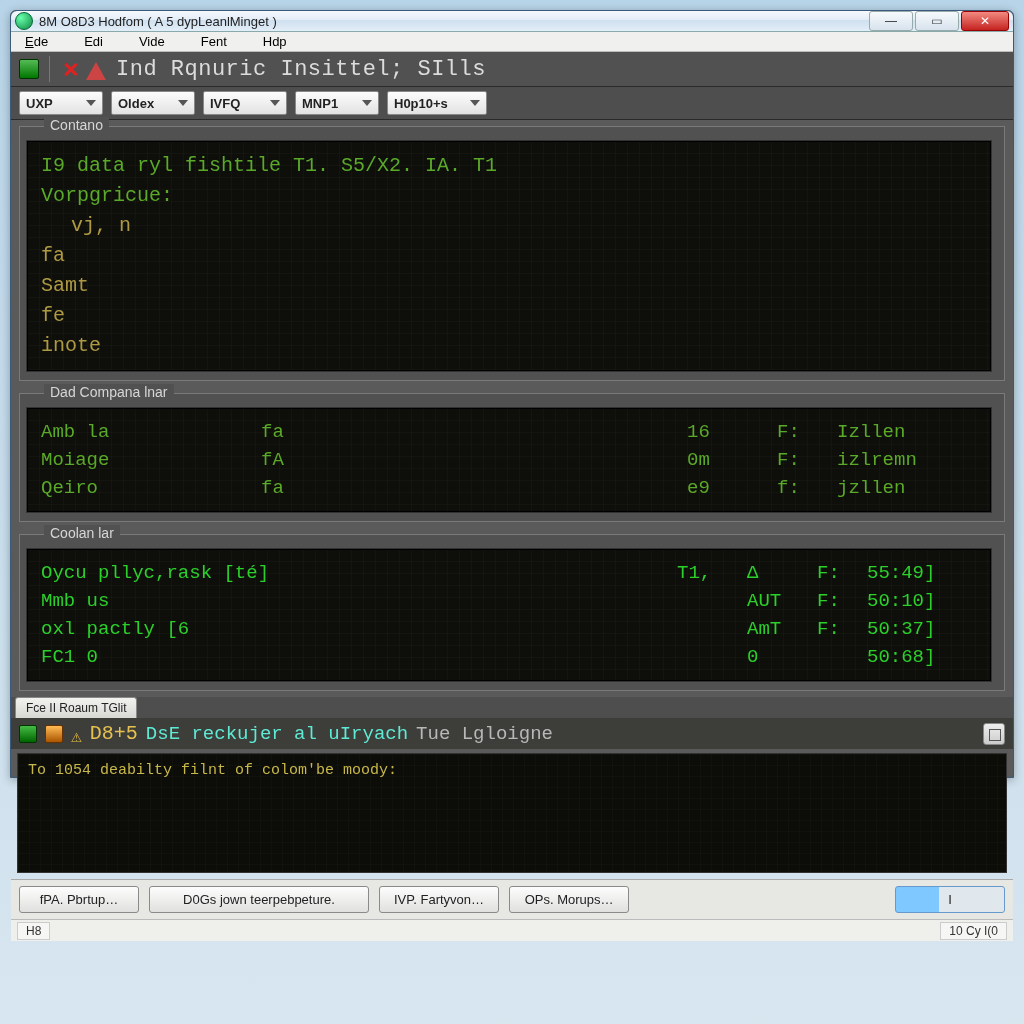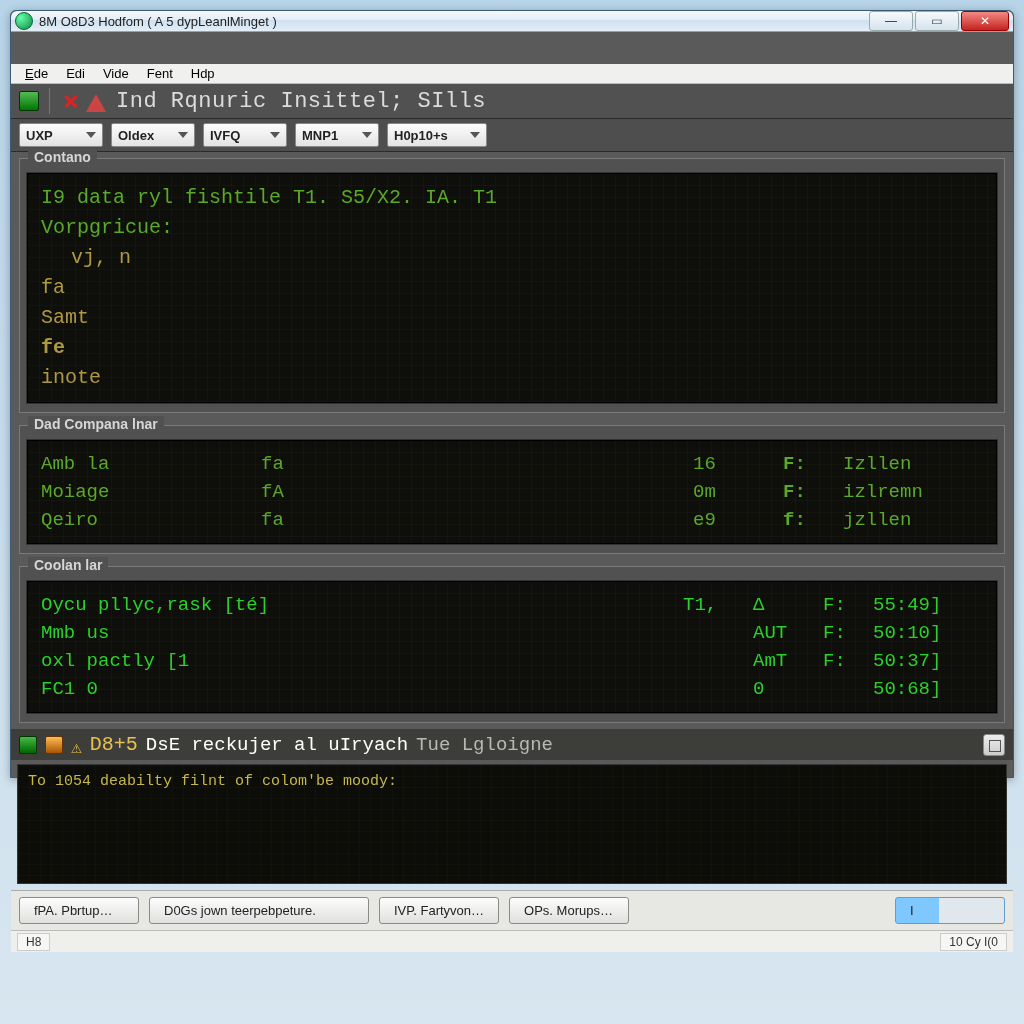--- a/index.html
+++ b/index.html
@@ -36,24 +36,23 @@
     width:44px; height:20px;
     background: linear-gradient(to bottom,#f6f9fc,#d8e3ee);
     border:1px solid #9aa; border-radius:3px;
     font-size:12px; line-height:18px; text-align:center;
     color:#333; cursor:pointer;
   }
   .win-btn.close { background: linear-gradient(to bottom,#f28b82,#c5221f); color:#fff; border-color:#900; width:48px;}
   
   .menubar {
     height: 24px; background: #f0f0ee;
-    display:flex; align-items:center; gap:2px;
+    display:flex; align-items:center; gap:20px;
     padding: 0 6px; font-size:13px;
     border-bottom:1px solid #bbb;
-    margin-top:32px;
   }
   .menubar .menu-item { padding: 2px 8px; cursor:pointer; }
   .menubar .menu-item u { text-decoration: underline; }
   
   .toolbar {
     background:#515151;
     display:flex; align-items:center;
     padding:4px 8px; gap:6px;
     border-bottom:1px solid #2a2a2a;
   }
@@ -88,46 +87,46 @@
   
   .groupbox {
     margin:6px 8px; border:1px solid #7a7a7a; border-top:none;
     position:relative; padding-top:10px;
   }
   .groupbox .gb-top {
     position:absolute; top:0; left:0; right:0; height:10px;
     border-top:1px solid #7a7a7a;
   }
   .groupbox .gb-legend {
-    position:absolute; top:-9px; left:8px; background:#515151;
-    padding:0 6px; color:#d6d6d6; font-size:14px;font-weight:bold;
+    position:absolute; top:-9px; left:24px; background:#515151;
+    padding:0 6px; color:#d6d6d6; font-size:14px;
   }
   .groupbox.inner-container { background:#515151; }
   
   .term {
-    margin:4px 6px 8px 6px;
+    margin:4px 12px 8px 6px;
     background: #0e0e0a;
     border:1px solid #333;
     box-shadow: inset 0 0 0 1px #000;
     font-family: "Courier New", monospace;
     color:#8fbf30;
     padding:10px 14px;
     background-image:
       repeating-linear-gradient(to right, rgba(40,40,30,0.25) 0 1px, transparent 1px 12px),
       repeating-linear-gradient(to bottom, rgba(40,40,30,0.25) 0 1px, transparent 1px 12px);
   }
   .term .row { display:flex; font-size:20px; line-height:30px; }
   .term .row.hdr { color:#c0a94a; opacity:0.9;flex-direction:column; }
   .term .row.light { color:#5aa929; }
   .term .row.bright { color:#2bd02b; }
   .c1{ width:220px; }
   .c2{ width:80px; }
   .gap{ flex:1; }
   .c3{ width:90px; text-align:left; }
-  .c4{ width:60px; text-align:left;font-weight:bold; }
+  .c4{ width:60px; text-align:left; }
   .c5{ width:140px; text-align:left; }
   .term.small .row { font-size:19px; line-height:28px; }
   
   .tabstrip {
     background:#4e4e4e; padding-left:4px; display:flex; align-items:flex-end; height:24px;
   }
   .tab {
     background: linear-gradient(to bottom,#f2f2ef,#d8d8d4);
     border:1px solid #888; border-bottom:none;
     padding:3px 10px; font-size:12px; color:#222;
@@ -136,21 +135,21 @@
   
   .logtoolbar {
     background:#3d3d3a; display:flex; align-items:center; gap:8px;
     padding:4px 8px; font-family:"Courier New", monospace;
   }
   .logtoolbar .lt-icon { width:18px; height:18px; }
   .lt-icon.g { background: linear-gradient(#4b4,#060); border:1px solid #030; border-radius:2px;}
   .lt-icon.o { background: linear-gradient(#fb5,#a50); border:1px solid #630; border-radius:2px;}
   .lt-icon.y { color:#e8c040; font-weight:bold; width:auto; font-size:18px; }
   .logtoolbar .lt-time { color:#e6c050; font-size:20px; }
-  .logtoolbar .lt-text { color:#ffffff; font-size:19px; }
+  .logtoolbar .lt-text { color:#5eead4; font-size:19px; }
   .logtoolbar .lt-text2 { color:#b8b8b8; font-size:19px; }
   .logtoolbar .sq-btn { margin-left:auto; width:22px;height:22px; background:linear-gradient(#eee,#ccc); border:1px solid #888; border-radius:3px; cursor:pointer; position:relative;}
   .logtoolbar .sq-btn::after{content:"";position:absolute;left:5px;top:5px;width:10px;height:10px;border:1px solid #555;}
   
   .logarea {
     flex:1; margin:4px 6px 6px 6px;
     background:#0c0c08; border:1px solid #333;
     font-family:"Courier New", monospace; color:#c8b84a;
     padding:8px 10px; font-size:15px;
     background-image:
@@ -160,21 +159,21 @@
   }
   
   .bottombar {
     background:#e7e7e4; border-top:1px solid #aaa;
     padding:6px 8px; display:flex; gap:10px; align-items:center;
   }
   .btn {
     background: linear-gradient(to bottom,#fdfdfd,#e0e0de);
     border:1px solid #8a8a8a; border-radius:3px;
     padding:5px 14px; font-size:13px; cursor:pointer; color:#222;
-    min-width:120px; text-align:left;
+    min-width:120px; text-align:center;
   }
   .btn.prog {
     margin-left:auto; min-width:110px;
     background: linear-gradient(to right, #7fc8ff 0%, #7fc8ff 40%, #e0e8ee 40%, #e0e8ee 100%);
     border:1px solid #6699cc;
   }
   
   .statusbar {
     background:#efefec; border-top:1px solid #bbb;
     display:flex; padding:2px 6px; font-size:12px; color:#333;
@@ -299,38 +298,41 @@
       </div>
       <div class="row bright">
         <span style="width:300px">Mmb us</span>
         <span class="gap"></span>
         <span style="width:70px"></span>
         <span style="width:70px">AUT</span>
         <span style="width:50px">F:</span>
         <span style="width:110px">50:10]</span>
       </div>
       <div class="row bright">
-        <span style="width:300px">oxl pactly [1</span>
+        <span style="width:300px">oxl pactly [6</span>
         <span class="gap"></span>
         <span style="width:70px"></span>
         <span style="width:70px">AmT</span>
         <span style="width:50px">F:</span>
         <span style="width:110px">50:37]</span>
       </div>
       <div class="row bright">
         <span style="width:300px">FC1 0</span>
         <span class="gap"></span>
         <span style="width:70px"></span>
         <span style="width:70px">0</span>
         <span style="width:50px"></span>
         <span style="width:110px">50:68]</span>
       </div>
     </div>
   </div>
 
+  <div class="tabstrip">
+    <div class="tab">Fce II Roaum TGlit</div>
+  </div>
 
   <div class="logtoolbar">
     <span class="lt-icon g"></span>
     <span class="lt-icon o"></span>
     <span class="lt-icon y">⚠</span>
     <span class="lt-time">D8+5</span>
     <span class="lt-text">DsE reckujer al uIryach</span>
     <span class="lt-text2">Tue Lgloigne</span>
     <span class="sq-btn"></span>
   </div>

